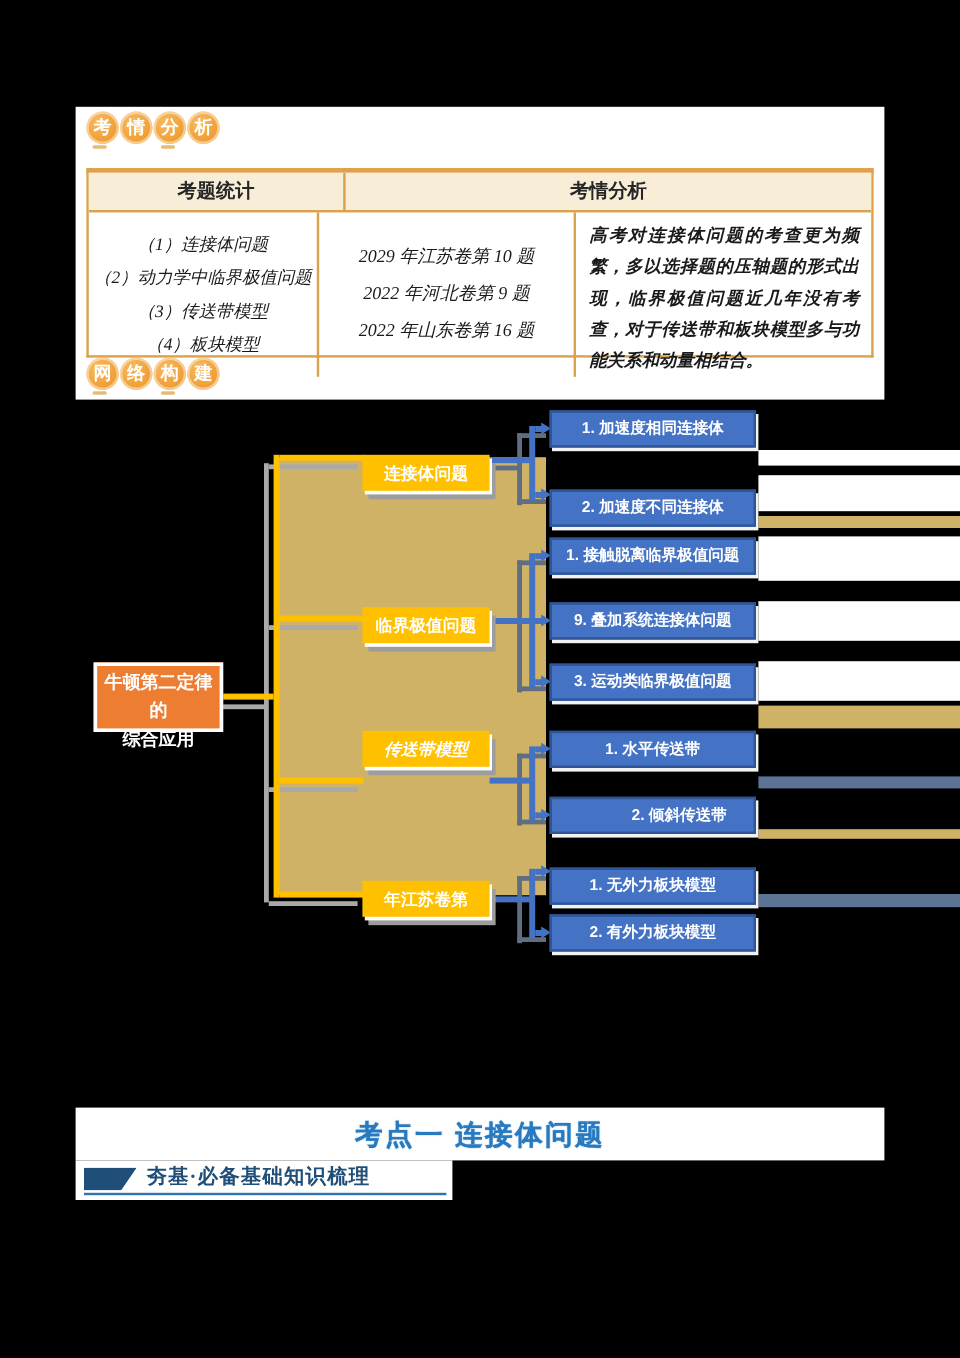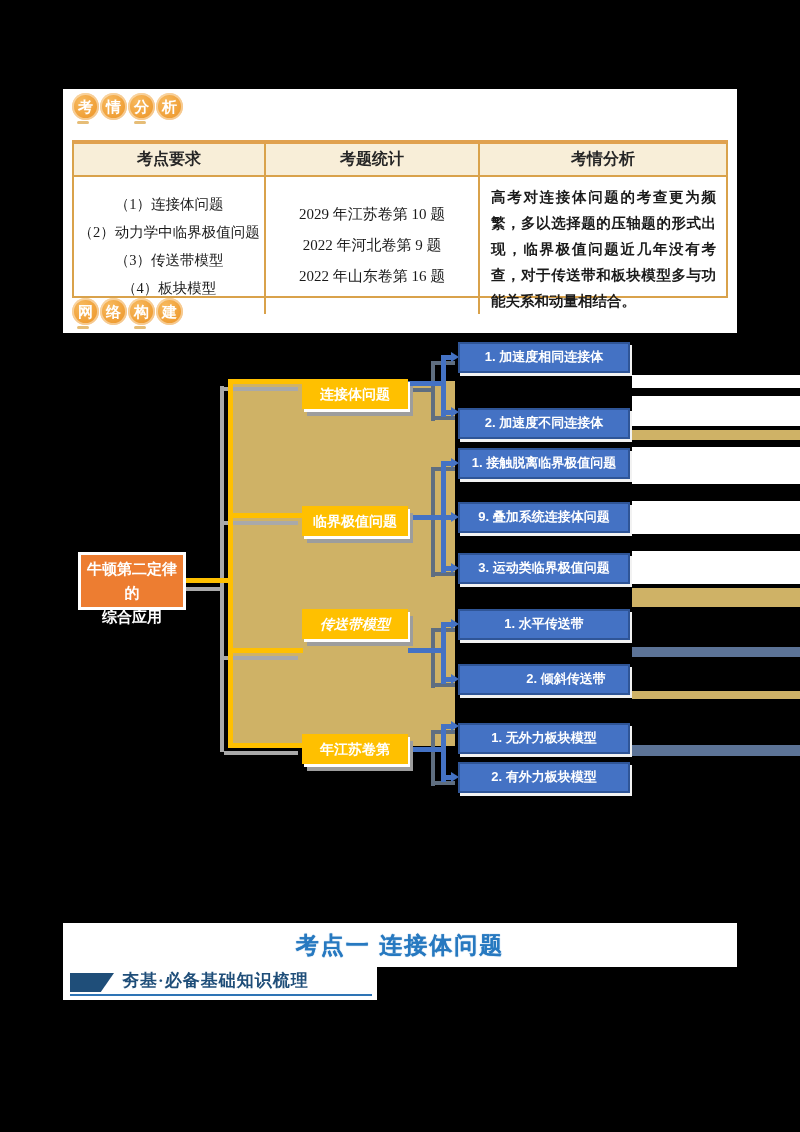--- a/index.html
+++ b/index.html
@@ -12,21 +12,21 @@
   .badge .circ{width:27px;height:27px;border-radius:50%;
     background:radial-gradient(circle at 35% 30%, #f7b95e, #ef9d33 70%);
     color:#fff;font-weight:bold;font-size:15px;line-height:27px;text-align:center;
     box-shadow:inset 0 0 0 2px rgba(255,255,255,.45);}
   .badge .dash{position:absolute;height:3px;width:12px;background:#e6bd77;border-radius:2px;top:28px;}
   
   .ktable{position:absolute;left:72px;top:140px;width:656px;height:158px;background:#fff;
     border:2px solid #d9a24b;border-top:4px solid #e0a14f;box-sizing:border-box;
     display:flex;flex-direction:column;z-index:5;}
   .hrow{display:flex;height:31px;background:#f8eed8;border-bottom:2px solid #d9a24b;flex:0 0 auto;}
-  .brow{display:flex;flex:1;}
+  .brow{display:flex;flex:1;font-style:italic;}
   .cell{box-sizing:border-box;}
   .c1{width:192px;border-right:2px solid #d9a24b;}
   .c2{width:214px;border-right:2px solid #d9a24b;}
   .c3{flex:1;}
   .hcell{display:flex;align-items:center;justify-content:center;
     font-weight:bold;font-size:16px;color:#262626;font-family:"Liberation Sans",sans-serif;}
   .vcenter{display:flex;flex-direction:column;align-items:center;justify-content:center;}
   .serif{font-family:"Liberation Serif",serif;}
   .col1line{font-size:14.5px;line-height:28px;color:#1a1a1a;white-space:nowrap;}
   .col2line{font-size:15px;line-height:31px;color:#1a1a1a;white-space:nowrap;}
@@ -76,21 +76,20 @@
     <div class="circ">考</div>
     <div class="circ">情</div>
     <div class="circ">分</div>
     <div class="circ">析</div>
     <div class="dash" style="left:5px;"></div>
     <div class="dash" style="left:62px;"></div>
   </div>
 
   <div class="ktable">
     <div class="hrow">
-      <div class="cell c1 hcell">考点要求</div>
       <div class="cell c2 hcell">考题统计</div>
       <div class="cell c3 hcell">考情分析</div>
     </div>
     <div class="brow">
       <div class="cell c1 vcenter serif">
         <div class="col1line">（1）连接体问题</div>
         <div class="col1line">（2）动力学中临界极值问题</div>
         <div class="col1line">（3）传送带模型</div>
         <div class="col1line">（4）板块模型</div>
       </div>

